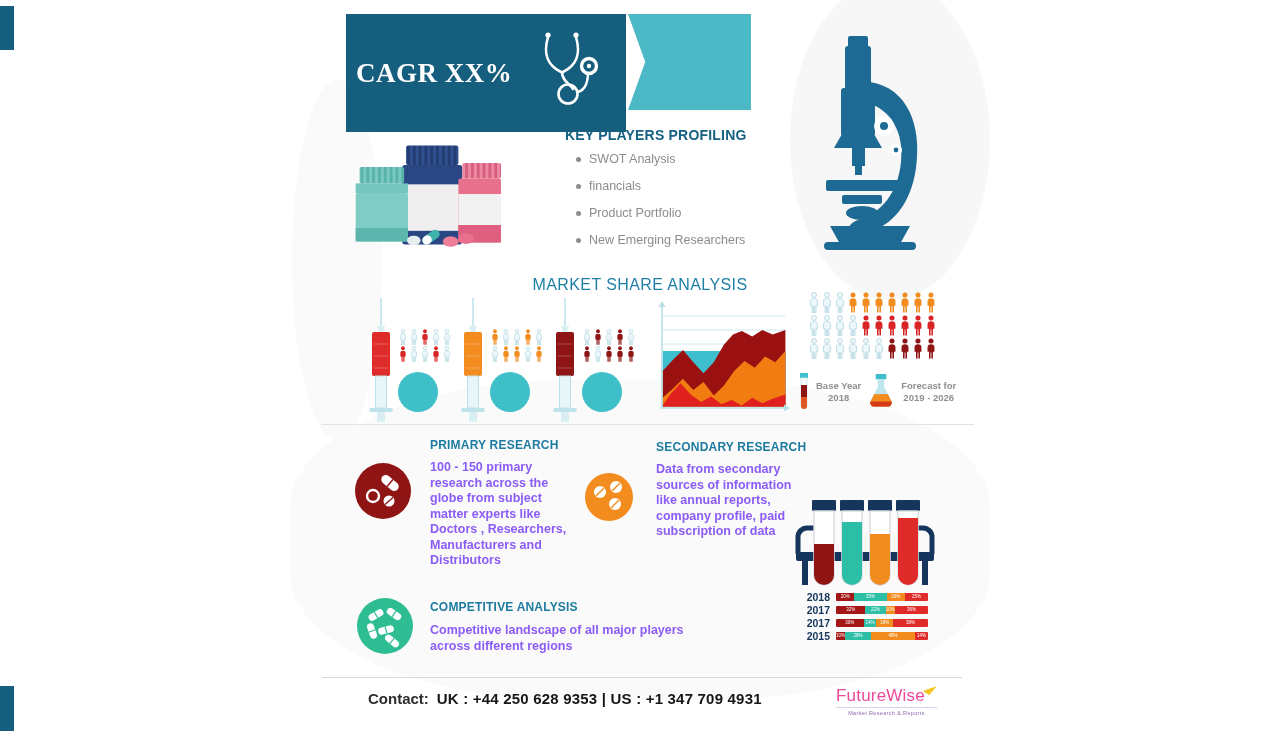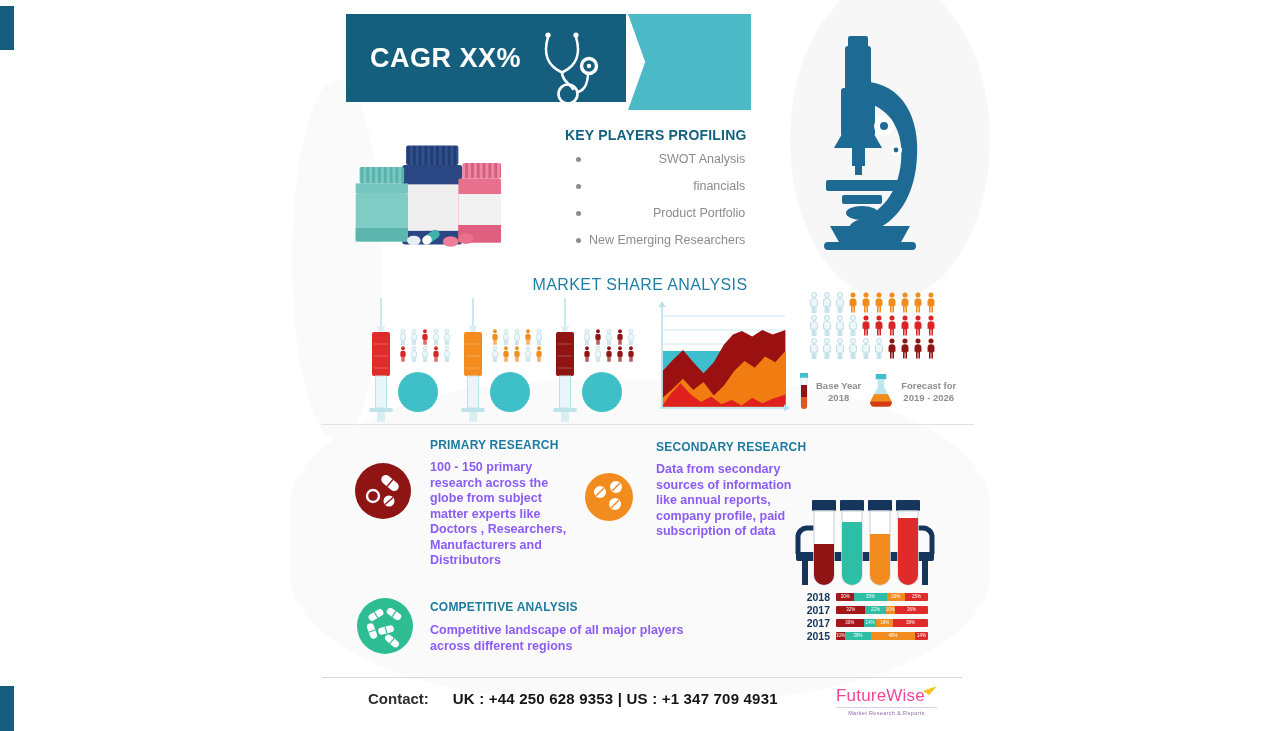--- a/index.html
+++ b/index.html
@@ -1,41 +1,41 @@
 <!DOCTYPE html>
 <html><head>
 <meta charset="utf-8">
 <style>
   html,body{margin:0;padding:0;background:#fff;}
   .canvas{position:relative;width:1280px;height:731px;background:#ffffff;overflow:hidden;
           font-family:"Liberation Sans", sans-serif;}
   .abs{position:absolute;}
   .blob{position:absolute;border-radius:50%;}
-  .banner-dark{position:absolute;left:346px;top:14px;width:280px;height:88px;background:#165e7e;
-ate    clip-path:polygon(0 0, 92% 0, 100% 50%, 92% 100%, 0 100%);display:flex;align-items:center;padding-left:24px;box-sizing:border-box;}
+  .banner-dark{position:absolute;left:346px;top:14px;width:280px;height:118px;background:#165e7e;
+ate    clip-path:polygon(0 0, 92% 0, 100% 50%, 92% 100%, 0 100%);display:flex;align-items:center;padding-left:10px;box-sizing:border-box;font-family:Liberation Serif, serif;}
   .banner-light{position:absolute;left:628px;top:14px;width:123px;height:96px;background:#4cb9c6;
     clip-path:polygon(0 0, 100% 0, 100% 100%, 0 100%, 14% 50%);}
   .cagr{color:#ffffff;font-size:27px;font-weight:700;letter-spacing:.5px;}
   .sec-title{font-size:14px;font-weight:700;color:#156181;letter-spacing:.2px;}
   .teal-title{font-size:12px;font-weight:700;color:#1d7ba1;letter-spacing:.2px;}
   .gray-body{font-size:12.5px;font-weight:700;color:#8b5cf6;line-height:15.5px;}
   .kp-list{list-style:none;margin:0;padding:0;}
-  .kp-list li{position:relative;padding-left:14px;margin-bottom:13px;font-size:12.5px;color:#8c8c8c;font-weight:400;text-align:right;}
+  .kp-list li{position:relative;padding-left:14px;margin-bottom:13px;font-size:12.5px;color:#8c8c8c;font-weight:400;}
   .kp-list li::before{content:"";position:absolute;left:1px;top:5px;width:5px;height:5px;border-radius:50%;background:#8c8c8c;}
   .ms-title{font-size:16px;font-weight:400;color:#1f7fa6;letter-spacing:.4px;text-align:center;}
   .ms-group{position:absolute;top:0;width:90px;height:130px;}
   .people-grid{display:flex;flex-wrap:wrap;gap:1px;}
   .pop-row{display:flex;gap:1px;margin-bottom:1px;height:22px;}
   .legend-text{font-size:9.5px;font-weight:700;color:#8f8f8f;text-align:center;line-height:12px;}
   .divider{position:absolute;height:1px;background:#e2e2e2;}
   .yb-row{display:flex;height:13px;align-items:flex-start;}
   .yb-year{width:32px;text-align:right;padding-right:6px;font-size:10.5px;font-weight:700;color:#16355c;line-height:12px;}
   .yb-bar{display:flex;width:92px;height:8px;margin-top:2px;overflow:hidden;border-radius:1px;}
   .yb-seg{height:8px;color:#fff;font-size:4.5px;line-height:8px;text-align:center;overflow:hidden;white-space:nowrap;}
-  .contact-row{display:flex;align-items:baseline;gap:24px;}
+  .contact-row{display:flex;align-items:baseline;gap:8px;}
   .contact-label{font-size:15px;font-weight:700;color:#2d2d2d;}
   .contact-value{font-size:15px;font-weight:700;color:#161616;letter-spacing:.2px;}
   .logo-text{font-size:17px;font-weight:400;color:#ec4899;letter-spacing:.2px;display:inline-block;}
   .logo-swoosh{display:inline-block;width:14px;height:9px;background:#f5c51d;margin-left:-2px;
     clip-path:polygon(0 55%, 100% 0, 45% 100%);vertical-align:top;}
   .logo-tagline{font-size:5.5px;color:#8b6ab1;letter-spacing:.35px;text-align:center;border-top:1px solid #dccfec;padding-top:2px;margin-top:1px;}
 </style>
 </head>
 <body>
 

